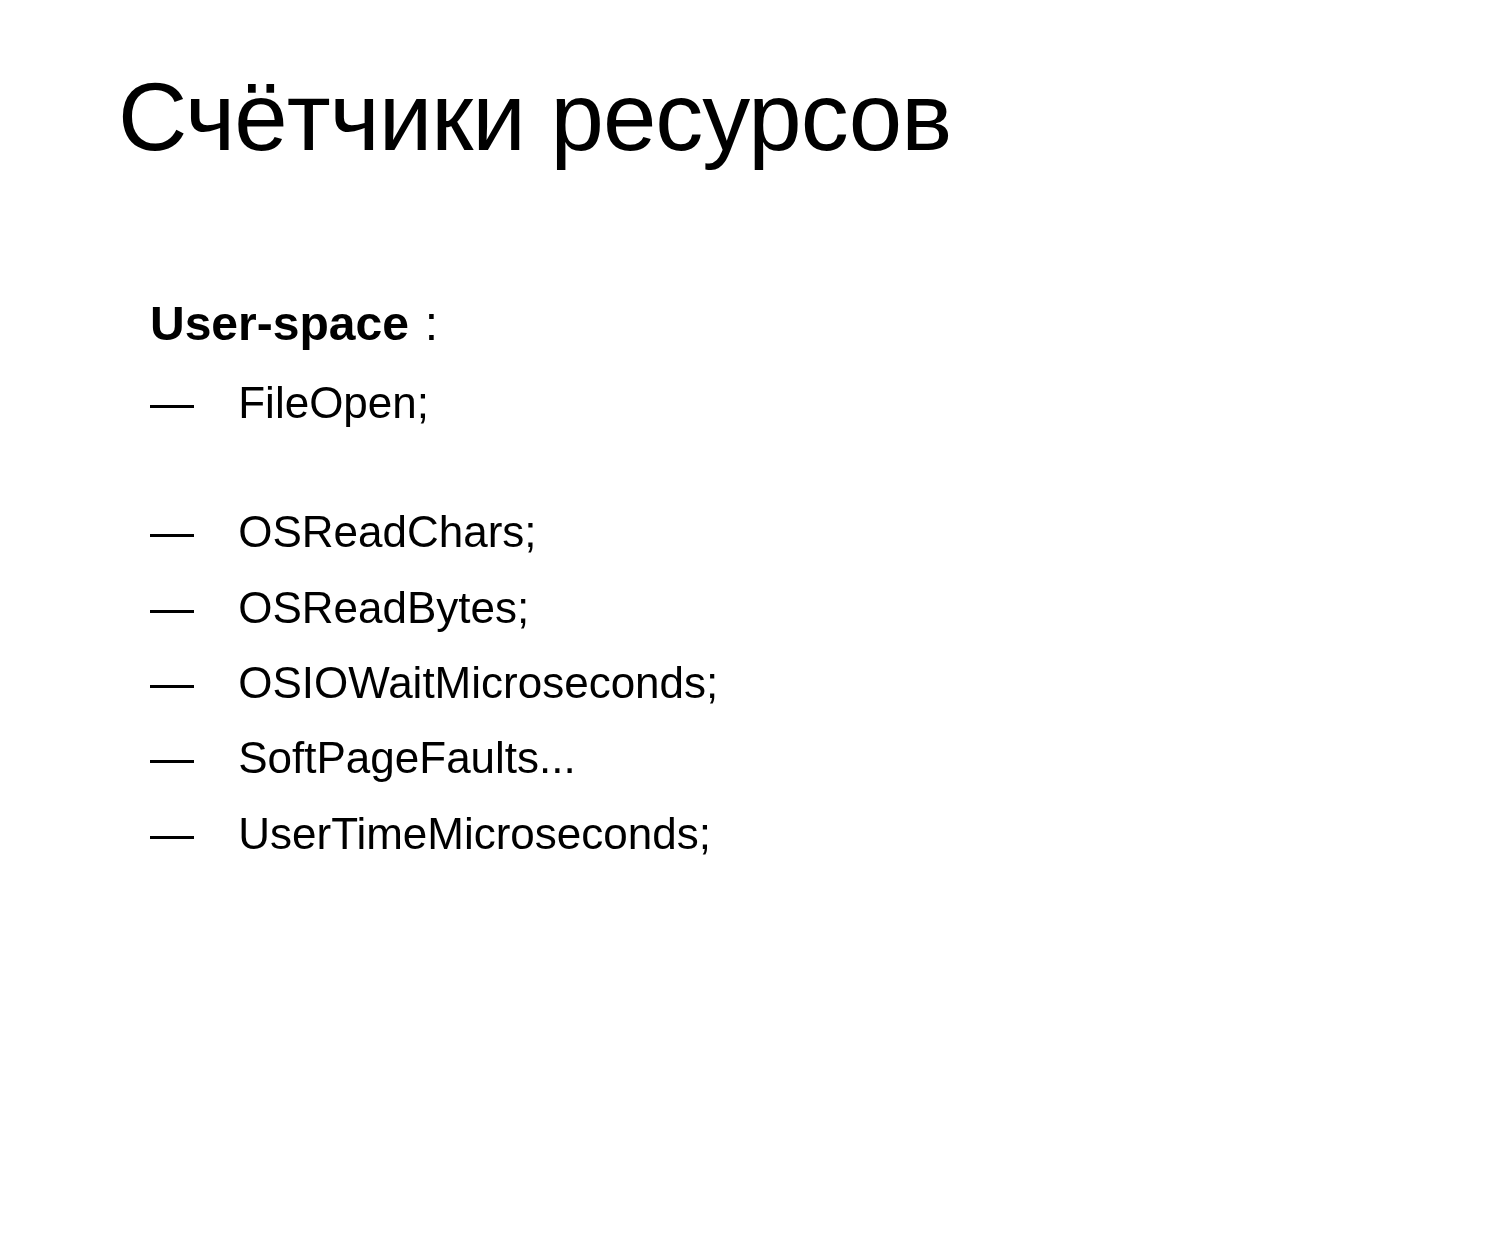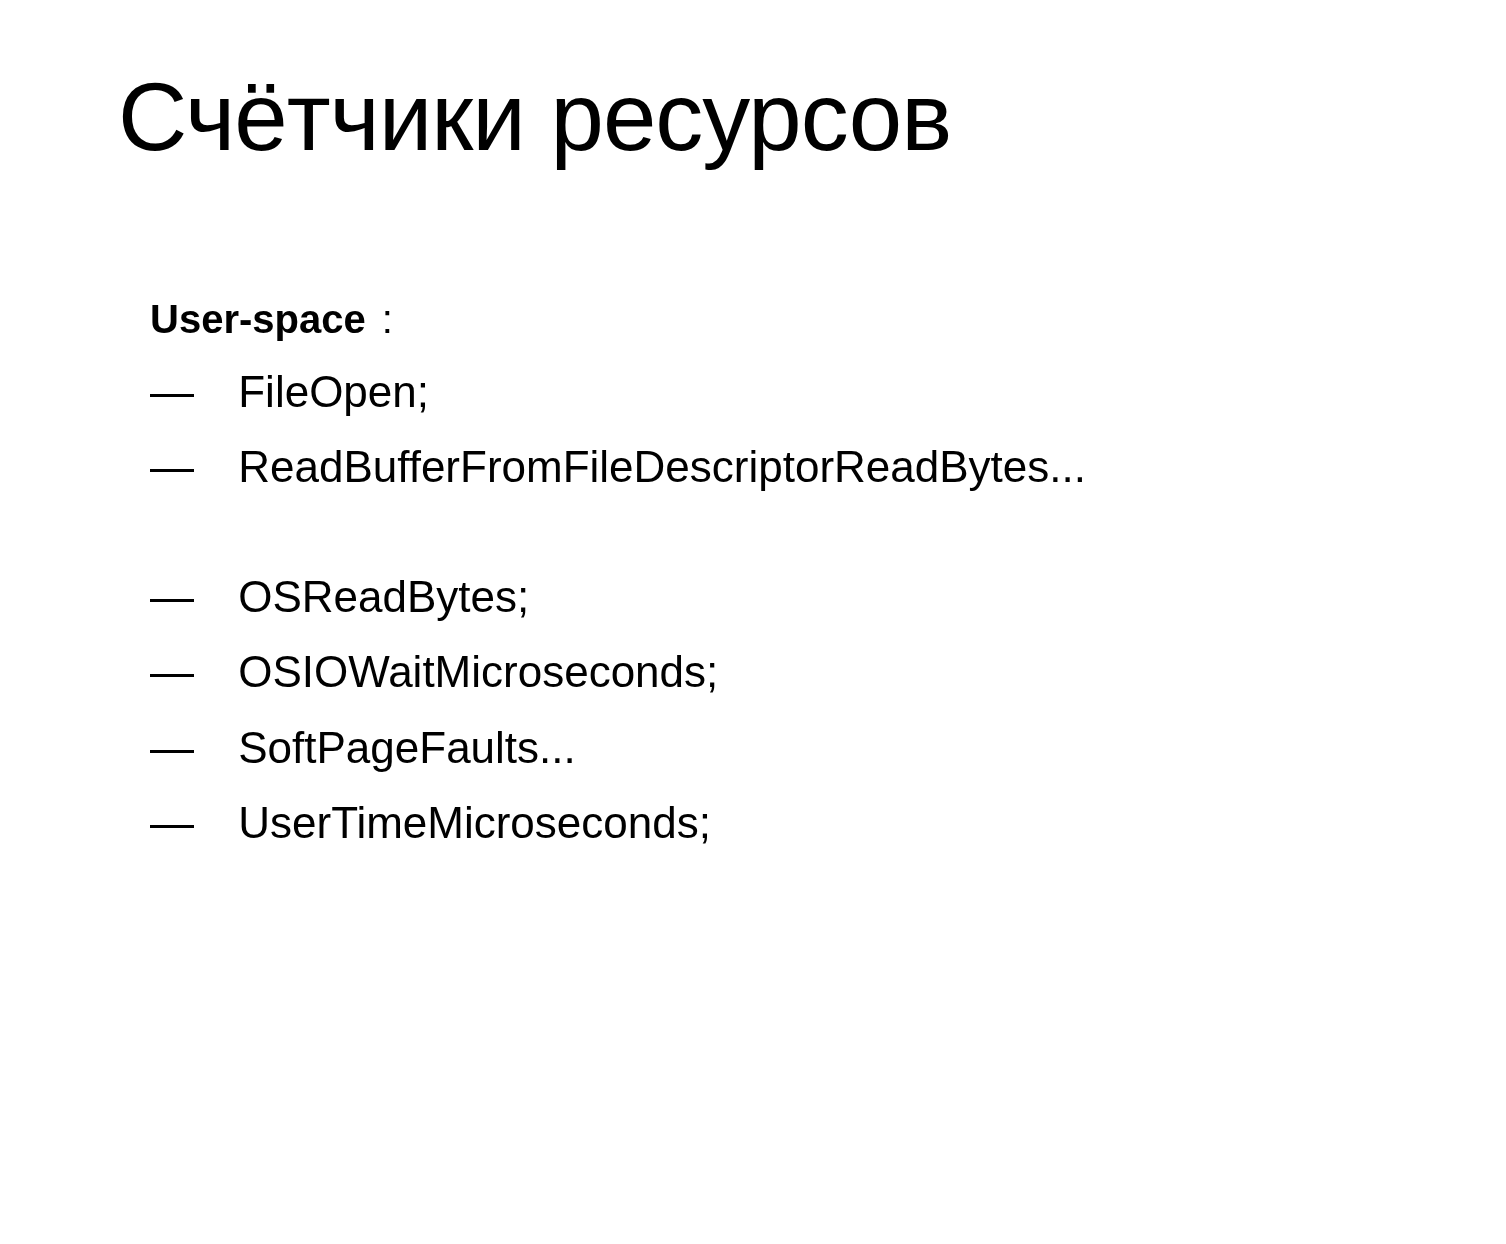--- a/index.html
+++ b/index.html
@@ -19,21 +19,21 @@
       font-size: 96px;
       font-weight: 400;
       letter-spacing: -1px;
       margin-bottom: 120px;
       margin-top: 0;
     }
     .section {
       margin-bottom: 70px;
     }
     .section-header {
-      font-size: 40px;
+      font-size: 48px;
       font-weight: 400;
       line-height: 1.35;
     }
     .section-header strong {
       font-weight: 600;
     }
     .list-item {
       font-size: 44px;
       font-weight: 400;
       line-height: 1.35;
@@ -43,21 +43,21 @@
     }
   </style>
 </head>
 <body>
 
 <h1 class="title">Счётчики ресурсов</h1>
 
 <div class="section">
   <div class="section-header"><strong>User-space</strong>:</div>
   <div class="list-item"><span class="dash">— </span><span>FileOpen;</span></div>
-  <div class="list-item"><span class="dash">— </span><span>ReadBufferFromFileDescriptorReadBytes...</span></div>
 </div>
 
 <div class="section">
+  <div class="list-item"><span class="dash">— </span><span>OSReadChars;</span></div>
   <div class="list-item"><span class="dash">— </span><span>OSReadBytes;</span></div>
   <div class="list-item"><span class="dash">— </span><span>OSIOWaitMicroseconds;</span></div>
   <div class="list-item"><span class="dash">— </span><span>SoftPageFaults...</span></div>
   <div class="list-item"><span class="dash">— </span><span>UserTimeMicroseconds;</span></div>
 </div>
 
 </body></html>

